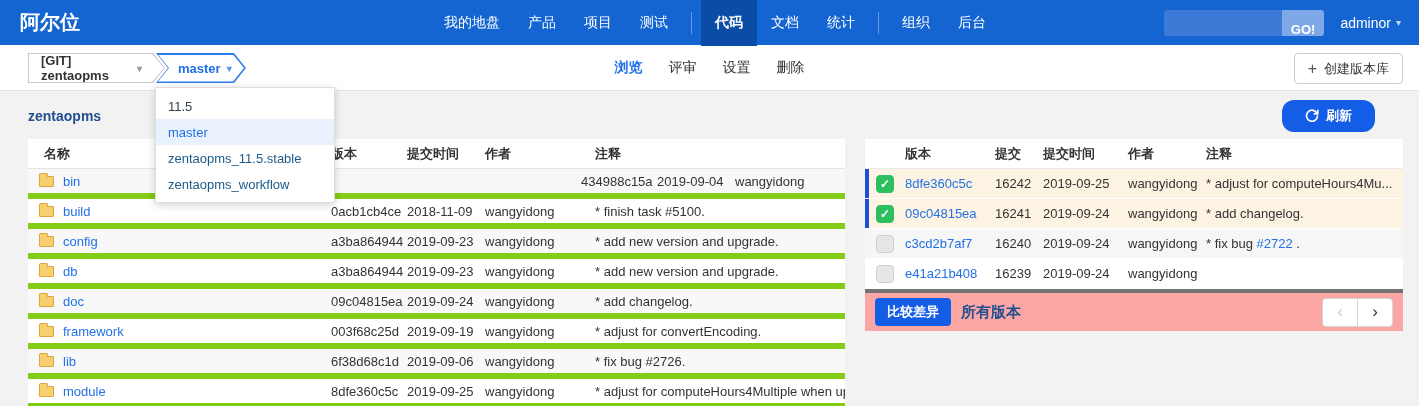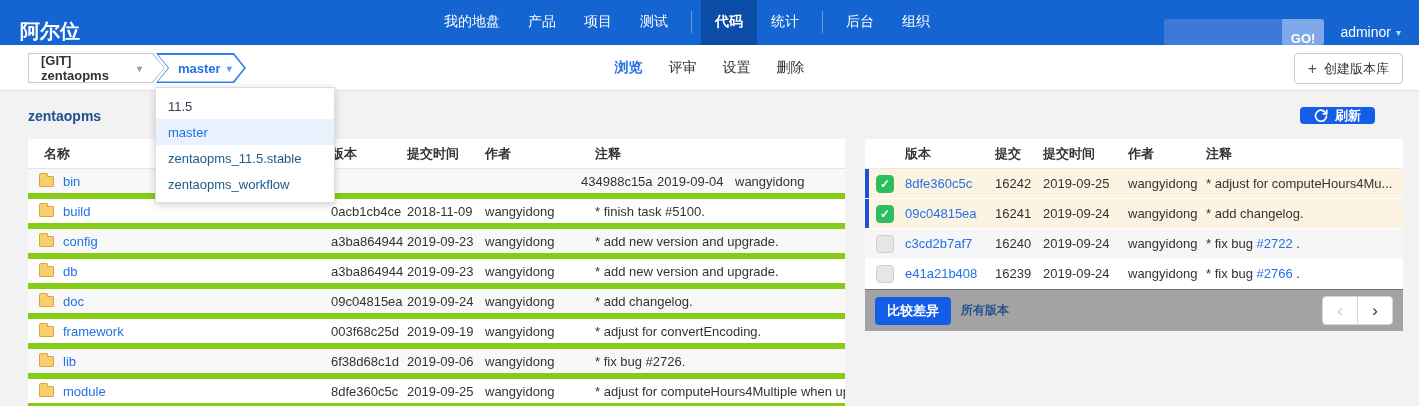--- a/index.html
+++ b/index.html
@@ -5,21 +5,21 @@
   * { box-sizing: border-box; }
   html,body { margin:0; padding:0; }
   body {
     width:1419px; height:406px; position:relative; overflow:hidden;
     font-family:"Liberation Sans", sans-serif;
     background:#f2f2f2; font-size:13px; color:#333;
   }
   a { text-decoration:none; cursor:pointer; }
 
   
-  .navbar { position:absolute; top:0; left:0; right:0; height:45px; background:#1464d2; display:flex; align-items:flex-end; color:#fff; z-index:40; }
+  .navbar { position:absolute; top:0; left:0; right:0; height:45px; background:#1464d2; display:flex; align-items:center; color:#fff; z-index:40; }
   .logo { font-size:20px; font-weight:bold; padding:0 20px; display:flex; align-items:center; cursor:pointer; }
   .nav-menu { display:flex; align-items:stretch; margin-left:330px; }
   .nav-item { display:flex; align-items:center; padding:14px 14px; font-size:14px; color:#fff; cursor:pointer; }
   .nav-item.active { background:#0b4da6; font-weight:bold; }
   .nav-divider { width:1px; background:rgba(255,255,255,.35); margin:12px 9px; }
   .nav-right { margin-left:auto; display:flex; align-items:center; padding-right:18px; }
   .searchbox { display:flex; height:26px; }
   .search-input { width:118px; background:#3d7ad8; border:none; border-radius:3px 0 0 3px; outline:none; color:#fff; padding:0 8px; font-size:13px; }
   .go-btn { background:#7fa8e8; color:#fff; border:none; border-radius:0 3px 3px 0; font-weight:bold; font-size:13px; padding:12px 9px; cursor:pointer; }
   .user { margin-left:16px; font-size:14px; display:flex; align-items:center; cursor:pointer; }
@@ -66,21 +66,21 @@
   .c-time { width:78px; }
   .c-author { width:110px; }
   .c-comment { width:250px; white-space:nowrap; overflow:hidden; padding-right:6px; }
   .file-link { color:#2271e6; }
 
   .folder-icon { width:15px; height:11px; background:#f7cf6e; border:1px solid #dca63d; border-radius:1px; position:relative; flex:0 0 auto; }
   .folder-icon::before { content:""; position:absolute; top:-4px; left:-1px; width:7px; height:3px; background:#f7cf6e; border:1px solid #dca63d; border-bottom:none; border-radius:2px 2px 0 0; }
 
   .commits-panel { position:absolute; left:865px; top:92px; width:538px; }
   .panel-toolbar { height:47px; display:flex; justify-content:flex-end; align-items:center; padding-right:28px; }
-  .refresh-btn { background:#145de6; color:#fff; border:none; border-radius:4px; height:17px; padding:0 14px; font-size:13px; font-weight:bold; display:flex; align-items:center; gap:7px; cursor:pointer; }
+  .refresh-btn { background:#145de6; color:#fff; border:none; border-radius:12px; height:32px; padding:0 23px; font-size:13px; font-weight:bold; display:flex; align-items:center; gap:7px; cursor:pointer; }
 
   .crow { display:flex; align-items:center; height:30px; font-size:13px; color:#333; position:relative; background:#fff; border-bottom:1px solid #fff; }
   .ctable .thead { border-bottom:1px solid #e8e8e8; }
   .ctable .crow:nth-child(even) { background:#f6f6f6; }
   .ctable .crow.highlight { background:#fdf3e2; }
   .crow.highlight::before { content:""; position:absolute; left:0; top:0; bottom:0; width:4px; background:#1d4fd7; }
 
   .cc-check { width:40px; display:flex; justify-content:center; flex:0 0 auto; }
   .thead-spacer { width:40px; flex:0 0 auto; }
   .checkbox { width:18px; height:18px; border-radius:4px; background:#e6e6e6; border:1px solid #cfcfcf; display:flex; align-items:center; justify-content:center; cursor:pointer; }
@@ -89,46 +89,47 @@
   .crow.checked .checkmark { display:block; }
   .cc-rev { width:90px; color:#2271e6; white-space:nowrap; overflow:hidden; flex:0 0 auto; }
   .thead .cc-rev { color:#333; font-weight:bold; }
   .cc-commit { width:48px; flex:0 0 auto; }
   .cc-time { width:85px; flex:0 0 auto; }
   .cc-author { width:78px; flex:0 0 auto; }
   .cc-comment { flex:1; white-space:nowrap; overflow:hidden; padding-right:6px; }
   .bug-link { color:#2271e6; }
   .thead > div { font-weight:bold; }
 
-  .panel-footer { background:#a3a3a3; height:42px; display:flex; align-items:center; padding:0 10px; border-top:1px solid #737373; }
+  .panel-footer { background:#fca5a5; height:42px; display:flex; align-items:center; padding:0 10px; border-top:4px solid #737373; }
   .compare-btn { background:#145de6; color:#fff; border:none; border-radius:4px; height:28px; padding:0 12px; font-size:13px; font-weight:bold; cursor:pointer; }
-  .all-versions { color:#20508e; font-size:12px; font-weight:bold; margin-left:10px; }
+  .all-versions { color:#20508e; font-size:15px; font-weight:bold; margin-left:10px; }
   .pager { margin-left:auto; display:flex; }
   .page-btn { width:36px; height:29px; border:1px solid #d5d5d5; background:#fff; display:flex; align-items:center; justify-content:center; font-size:17px; color:#333; cursor:pointer; }
   .page-btn.prev { border-radius:4px 0 0 4px; color:#c9c9c9; }
   .page-btn.next { margin-left:-1px; border-radius:0 4px 4px 0; }
 
   .refresh-icon svg { display:block; }
 </style>
 </head>
 <body>
 
 <div class="navbar">
   <div class="logo">阿尔位</div>
   <nav class="nav-menu">
     <a class="nav-item">我的地盘</a>
     <a class="nav-item">产品</a>
     <a class="nav-item">项目</a>
     <a class="nav-item">测试</a>
     <span class="nav-divider"></span>
     <a class="nav-item active">代码</a>
+    <a class="nav-item">文档</a>
     <a class="nav-item">统计</a>
     <span class="nav-divider"></span>
+    <a class="nav-item">组织</a>
     <a class="nav-item">后台</a>
-    <a class="nav-item">组织</a>
   </nav>
   <div class="nav-right">
     <div class="searchbox">
       <input class="search-input" placeholder="" style="">
       <button class="go-btn">GO!</button>
     </div>
     <div class="user">
       <span>adminor</span>
       <span class="caret">▾</span>
     </div>
@@ -321,21 +322,20 @@
       <div class="cc-comment"><span>* fix bug </span><a class="bug-link">#2722</a><span> .</span></div>
     </div>
     <div class="crow">
       <div class="cc-check">
           <span class="checkbox"></span>
         </div>
       <a class="cc-rev">e41a21b408</a>
       <div class="cc-commit">16239</div>
       <div class="cc-time">2019-09-24</div>
       <div class="cc-author">wangyidong</div>
-      <div class="cc-comment"><span>* fix bug </span><a class="bug-link">#2766</a><span> .</span></div>
     </div>
   </div>
   <div class="panel-footer">
     <button class="compare-btn">比较差异</button>
     <a class="all-versions">所有版本</a>
     <div class="pager">
       <div class="page-btn prev">‹</div>
       <div class="page-btn next">›</div>
     </div>
   </div>

